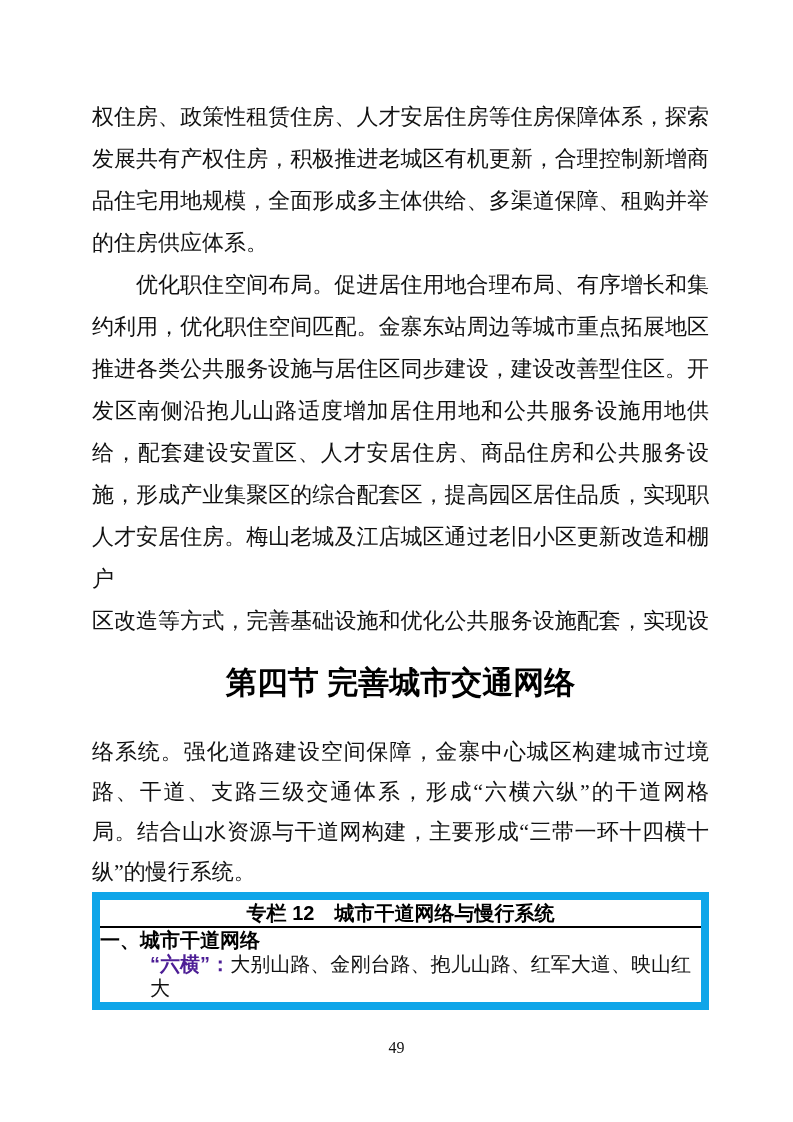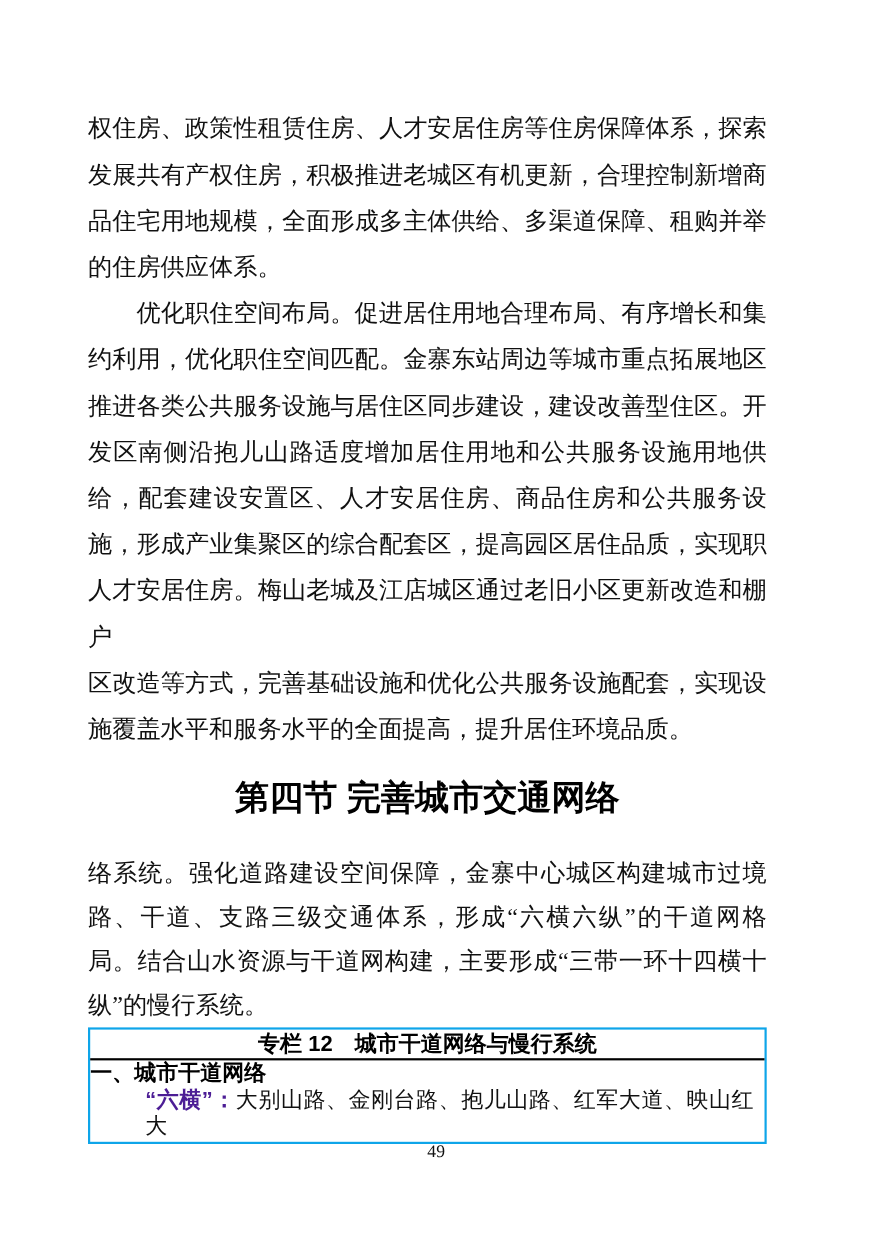--- a/index.html
+++ b/index.html
@@ -11,21 +11,21 @@
     position: relative;
     width: 793px;
     height: 1122px;
     background: #ffffff;
     overflow: hidden;
     font-family: "Liberation Serif", serif;
     color: #111111;
   }
   .content {
     position: absolute;
-    left: 80px;
+    left: 92px;
     top: 0;
     width: 617px;
   }
   .spacer-top { height: 96px; }
   .para { margin: 0; }
   .line {
     font-size: 22px;
     line-height: 42px;
     text-align: justify;
     text-align-last: justify;
@@ -38,21 +38,21 @@
     font-family: "Liberation Sans", sans-serif;
     font-weight: bold;
     font-size: 31px;
     line-height: 46px;
     text-align: center;
     margin: 18px 0 0 0;
     color: #000000;
   }
   .callout-box {
     margin-top: 0;
-    border: 2px solid #0ea5e9;
+    border: 8px solid #0ea5e9;
     box-sizing: border-box;
   }
   .box-title {
     font-family: "Liberation Sans", sans-serif;
     font-weight: bold;
     font-size: 20px;
     line-height: 26px;
     text-align: center;
     border-bottom: 2px solid #000000;
     color: #000000;
@@ -104,21 +104,20 @@
 
     <div class="para">
       <div class="line indent">优化职住空间布局。促进居住用地合理布局、有序增长和集</div>
       <div class="line">约利用，优化职住空间匹配。金寨东站周边等城市重点拓展地区</div>
       <div class="line">推进各类公共服务设施与居住区同步建设，建设改善型住区。开</div>
       <div class="line">发区南侧沿抱儿山路适度增加居住用地和公共服务设施用地供</div>
       <div class="line">给，配套建设安置区、人才安居住房、商品住房和公共服务设</div>
       <div class="line">施，形成产业集聚区的综合配套区，提高园区居住品质，实现职</div>
       <div class="line">人才安居住房。梅山老城及江店城区通过老旧小区更新改造和棚户</div>
       <div class="line">区改造等方式，完善基础设施和优化公共服务设施配套，实现设</div>
-      <div class="line short">施覆盖水平和服务水平的全面提高，提升居住环境品质。</div>
     </div>
 
     <h2 class="section-heading">第四节 完善城市交通网络</h2>
 
     <div class="para p3">
       <div class="line">络系统。强化道路建设空间保障，金寨中心城区构建城市过境</div>
       <div class="line">路、干道、支路三级交通体系，形成“六横六纵”的干道网格</div>
       <div class="line">局。结合山水资源与干道网构建，主要形成“三带一环十四横十</div>
       <div class="line short">纵”的慢行系统。</div>
     </div>

